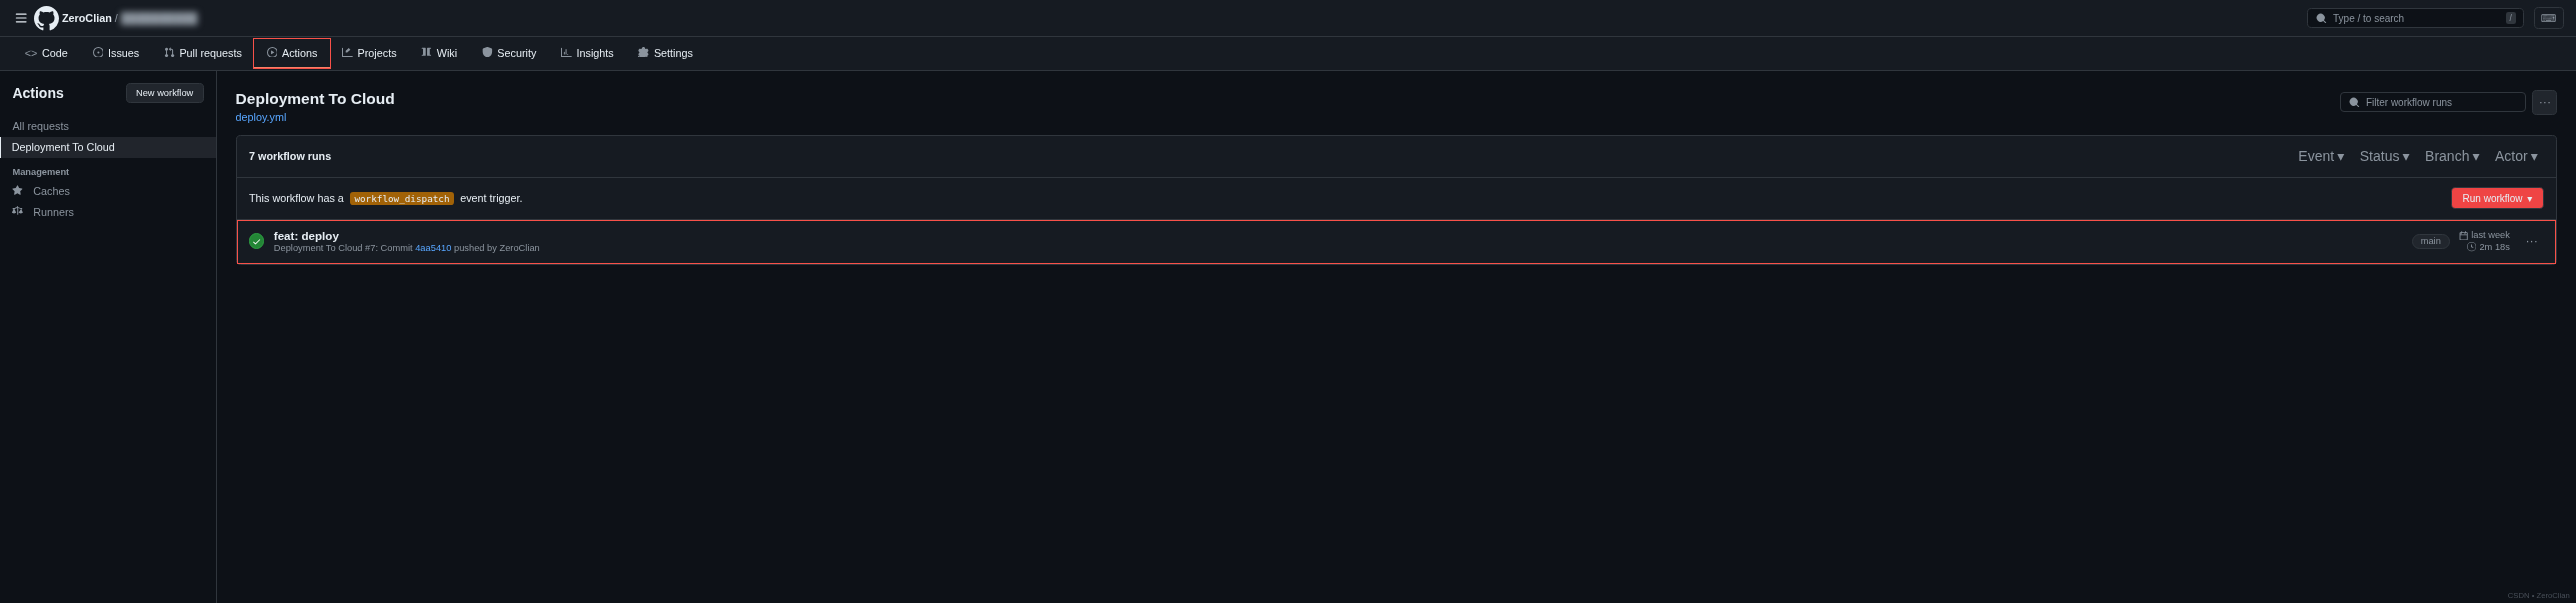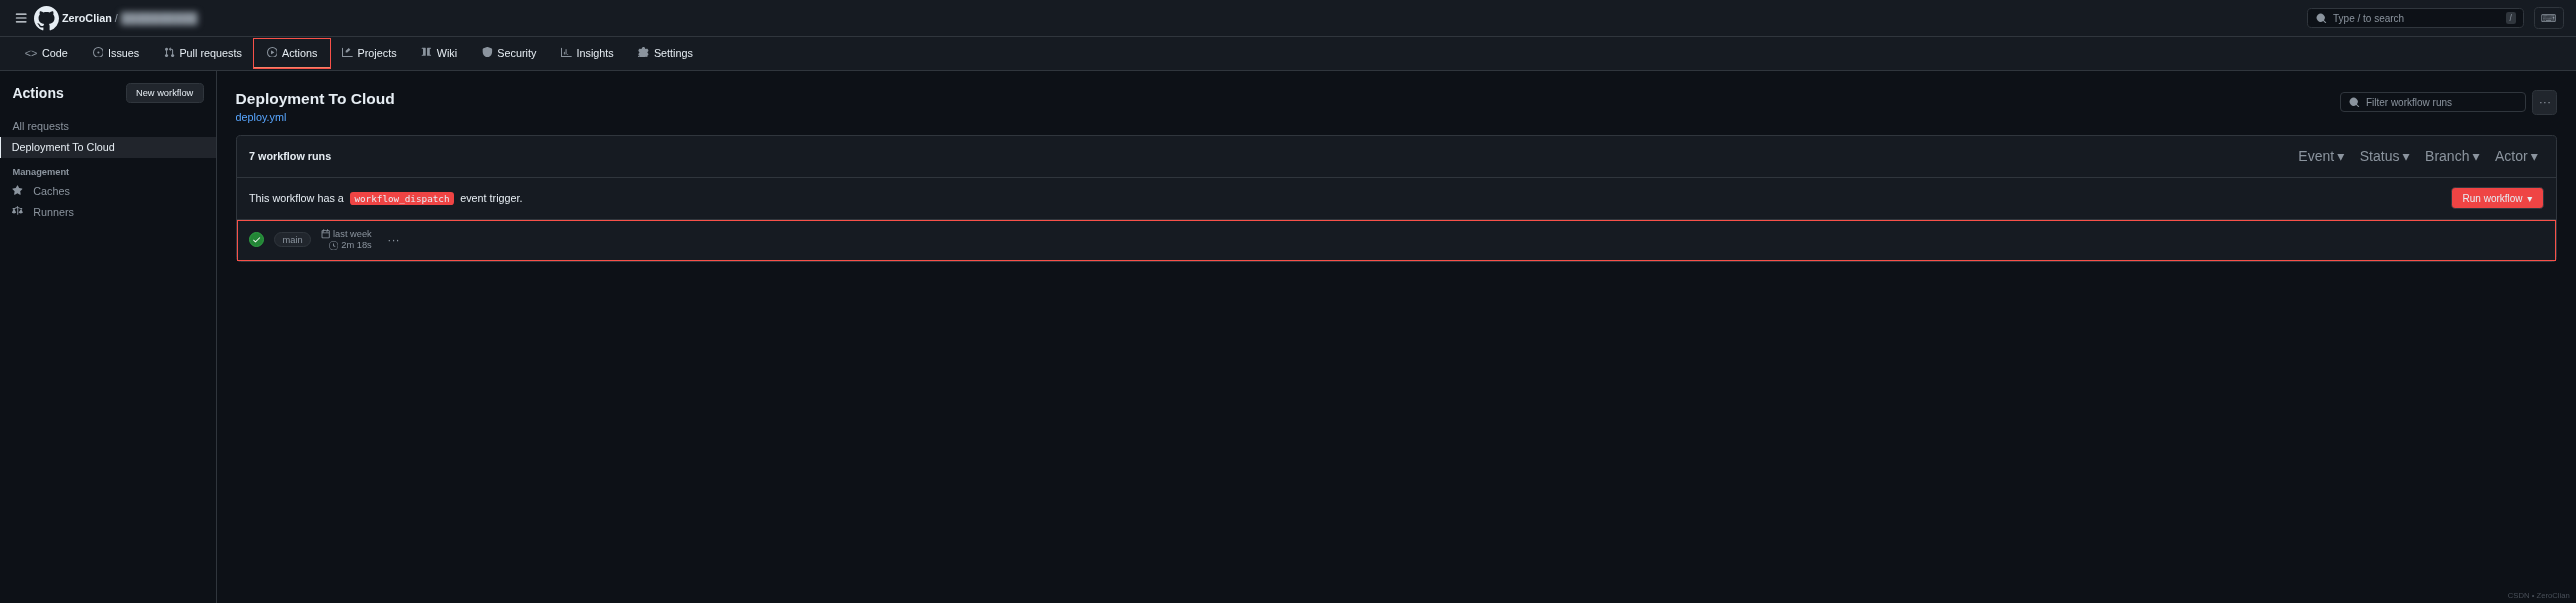--- a/index.html
+++ b/index.html
@@ -278,21 +278,21 @@
       justify-content: space-between;
       padding: 9.3px 12.4px;
       border-bottom: 0.8px solid #30363d;
       background: #161b22;
     }
     .trigger-text {
       font-size: 10.8px;
       color: #e6edf3;
     }
     .trigger-text code {
-      background: #ef4444;
+      background: #a16207;
       border-radius: 3.1px;
       padding: 0.8px 4.6px;
       font-family: "SFMono-Regular", Consolas, monospace;
       font-size: 9.3px;
       color: #e6edf3;
     }
     .run-workflow-btn {
       background: #ef4444;
       border: 0.8px solid #30363d;
       border-radius: 4.6px;
@@ -572,20 +572,26 @@
           <span>▾</span>
         </button>
       </div>
 
       <div class="run-item" style="outline:1.5px solid #f85149;outline-offset:-1.5px;">
         <div class="run-status-icon">
           <svg width="9.3" height="9.3" viewBox="0 0 16 16" fill="white">
             <path d="M13.78 4.22a.75.75 0 010 1.06l-7.25 7.25a.75.75 0 01-1.06 0L2.22 9.28a.75.75 0 011.06-1.06L6 10.94l6.72-6.72a.75.75 0 011.06 0z"></path>
           </svg>
         </div>
+        <div class="run-info">
+          <div class="run-name">feat: deploy</div>
+          <div class="run-detail">
+            <span>Deployment To Cloud #7: Commit</span>&nbsp;<a style="color:#58a6ff;">4aa5410</a>&nbsp;<span>pushed by ZeroClian</span>
+          </div>
+        </div>
         <span class="run-branch">main</span>
         <div class="run-meta">
           <div class="run-meta-time">
             <svg width="9.3" height="9.3" viewBox="0 0 16 16" fill="#8b949e">
                 <path d="M4.75 0a.75.75 0 01.75.75V2h5V.75a.75.75 0 011.5 0V2h1.25c.966 0 1.75.784 1.75 1.75v10.5A1.75 1.75 0 0113.25 16H2.75A1.75 1.75 0 011 14.25V3.75C1 2.784 1.784 2 2.75 2H4V.75A.75.75 0 014.75 0zm0 3.5h-2a.25.25 0 00-.25.25V6h11V3.75a.25.25 0 00-.25-.25H11V5a.75.75 0 01-1.5 0V3.5h-5V5a.75.75 0 01-1.5 0V3.5zM2.5 7.5v6.75c0 .138.112.25.25.25h10.5a.25.25 0 00.25-.25V7.5h-11z"></path>
               </svg>
             <span>last week</span>
           </div>
           <div class="run-meta-duration">
             <svg width="9.3" height="9.3" viewBox="0 0 16 16" fill="#8b949e">

